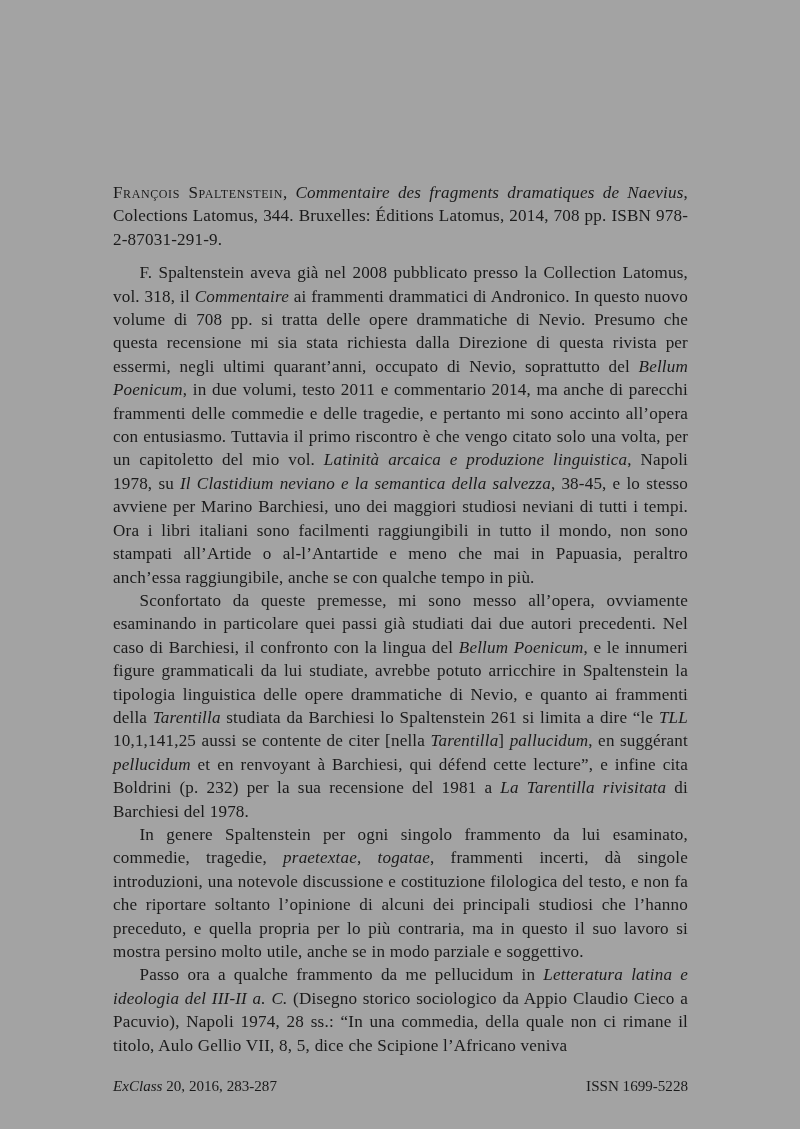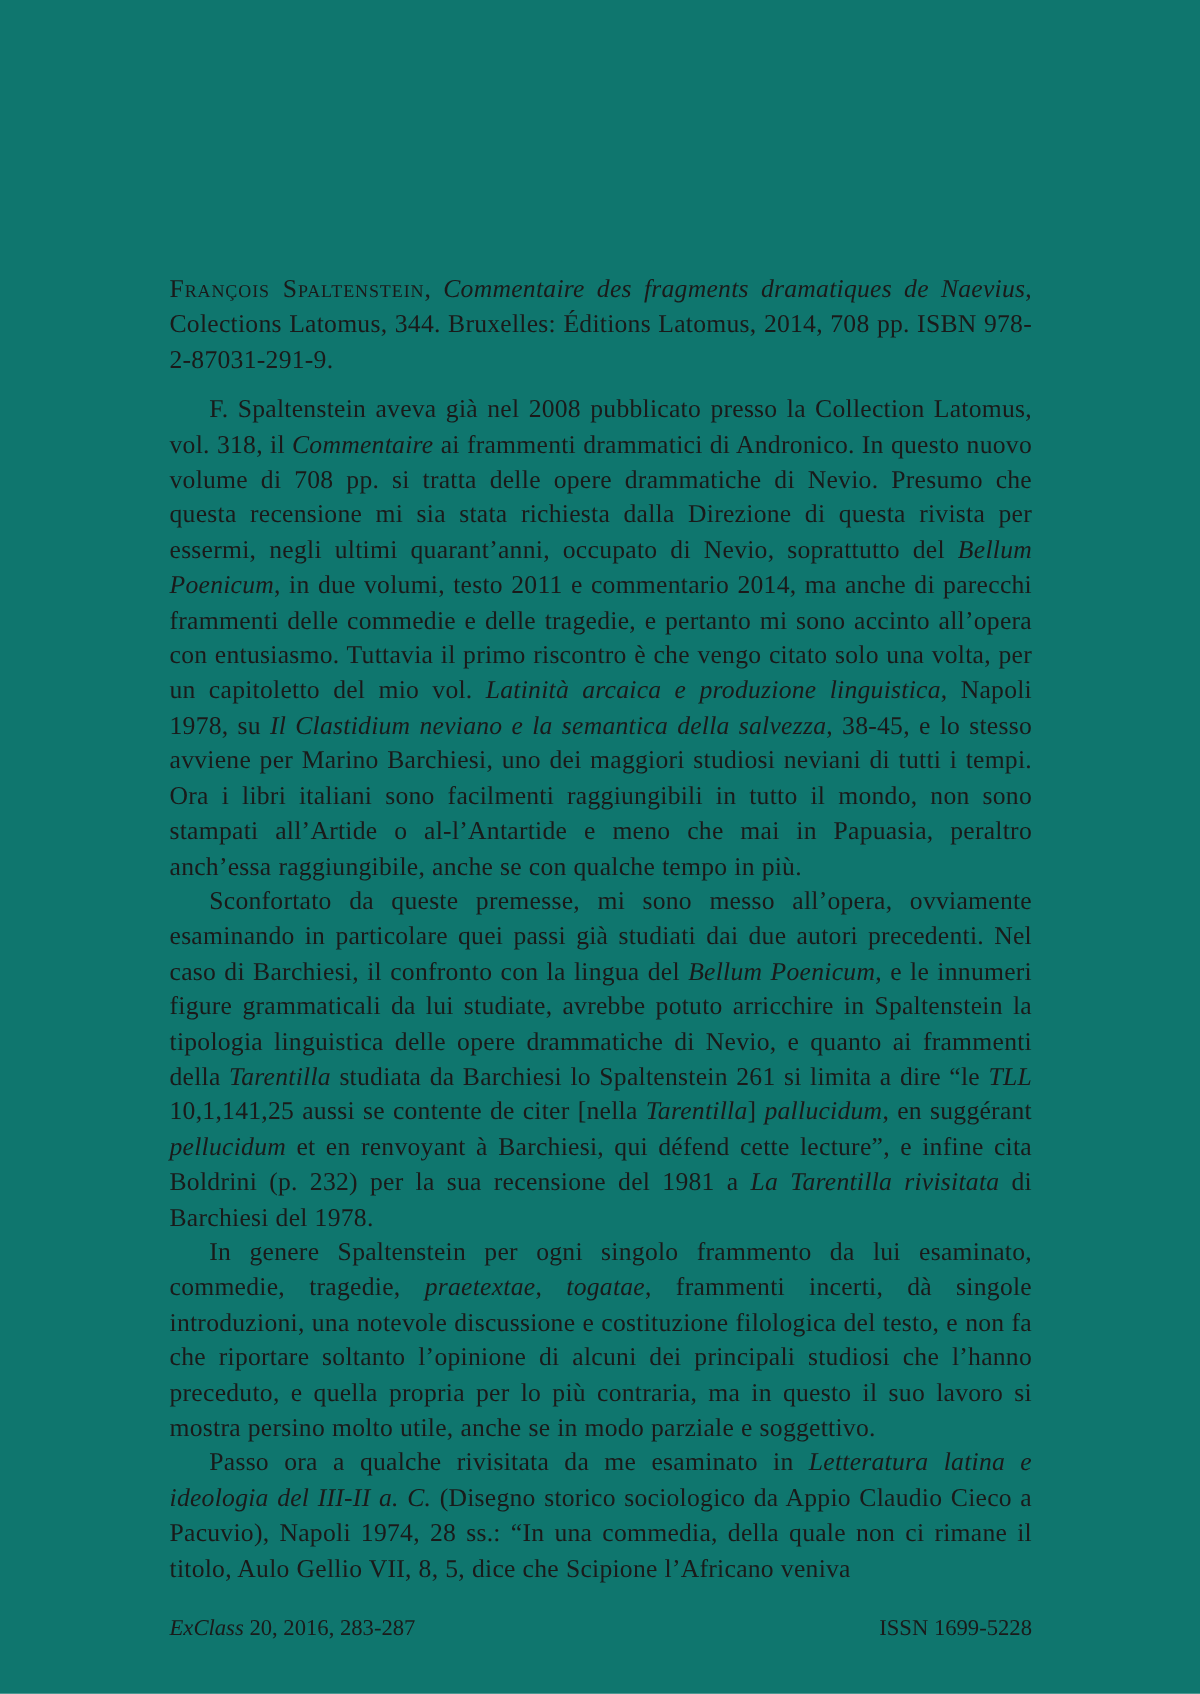--- a/index.html
+++ b/index.html
@@ -12,21 +12,21 @@
     background: #ffffff;
     font-family: "Liberation Serif", "DejaVu Serif", serif;
     color: #1a1a1a;
     overflow: hidden;
   }
 
   .page {
     position: relative;
     width: 800px;
     height: 1129px;
-    background: #0f766e;
+    background: #a3a3a3;
   }
 
   .text-block {
     position: absolute;
     left: 113px;
     top: 181px;
     width: 575px;
   }
 
   p.para {
@@ -81,21 +81,21 @@
 
   <div class="text-block">
 
     <p class="para headref">
       <span class="smallcaps">François Spaltenstein</span><span>, </span><i>Commentaire des fragments dramatiques de Naevius</i><span>, Colections Latomus, 344. Bruxelles: Éditions Latomus, 2014, 708 pp. ISBN 978-2-87031-291-9.</span>
     </p>
 
     <p class="para indent" id="p1"><span>F. Spaltenstein aveva già nel 2008 pubblicato presso la Collection Latomus, vol. 318, il </span><i>Commentaire</i><span> ai frammenti drammatici di Andronico. In questo  nuovo  volume di 708 pp. si tratta delle opere drammatiche di Nevio. Presumo che questa recensione mi sia stata richiesta dalla Direzione di questa rivista per essermi, negli ultimi quarant’anni, occupato di Nevio, soprattutto del </span><i>Bellum Poenicum</i><span>, in due volumi, testo 2011 e commentario 2014, ma anche di parecchi frammenti delle commedie e delle tragedie, e pertanto mi sono accinto all’opera con entusiasmo. Tuttavia il primo riscontro è che vengo citato solo una volta, per un capitoletto del mio vol. </span><i>Latinità arcaica e produzione linguistica</i><span>, Napoli 1978, su </span><i>Il Clastidium neviano e la semantica della salvezza</i><span>, 38-45, e lo stesso avviene per Marino Barchiesi, uno dei maggiori studiosi neviani di tutti i tempi. Ora i libri italiani sono facilmenti raggiungibili in tutto il mondo, non sono stampati all’Artide o al-l’Antartide e meno che mai in Papuasia, peraltro anch’essa raggiungibile, anche se con qualche tempo in più.</span></p>
     <p class="para indent" id="p2"><span>Sconfortato da queste premesse, mi sono messo all’opera, ovviamente esaminando in particolare  quei passi già studiati dai due autori precedenti. Nel caso di Barchiesi, il confronto con la lingua del </span><i>Bellum Poenicum</i><span>, e le innumeri figure grammaticali da lui studiate, avrebbe potuto arricchire in Spaltenstein la tipologia linguistica delle opere drammatiche di Nevio, e quanto ai frammenti della </span><i>Tarentilla</i><span> studiata da Barchiesi lo Spaltenstein 261 si limita a dire “le </span><i>TLL</i><span> 10,1,141,25 aussi se contente de citer [nella </span><i>Tarentilla</i><span>] </span><i>pallucidum</i><span>, en suggérant </span><i>pellucidum</i><span> et en renvoyant à Barchiesi, qui défend cette lecture”, e infine cita Boldrini (p. 232) per la sua recensione del 1981 a </span><i>La Tarentilla rivisitata</i><span> di Barchiesi del 1978.</span></p>
     <p class="para indent" id="p3"><span>In genere Spaltenstein per ogni singolo frammento da lui esaminato, commedie, tragedie, </span><i>praetextae</i><span>, </span><i>togatae</i><span>, frammenti incerti, dà singole introduzioni, una notevole discussione e costituzione filologica del testo, e non fa che riportare soltanto l’opinione di alcuni dei principali studiosi che l’hanno preceduto, e quella propria per lo più contraria, ma in questo il suo lavoro si mostra persino molto utile, anche se in modo parziale e soggettivo.</span></p>
-    <p class="para indent" id="p4"><span>Passo ora a qualche rivisitata da me esaminato in </span><i>Letteratura latina e ideologia del III-II a. C.</i><span> (Disegno storico sociologico da Appio Claudio Cieco a Pacuvio), Napoli 1974, 28 ss.: “In una commedia, della quale non ci rimane il titolo, Aulo Gellio VII, 8, 5, dice che Scipione l’Africano veniva</span></p>
+    <p class="para indent" id="p4"><span>Passo ora a qualche frammento da me pellucidum in </span><i>Letteratura latina e ideologia del III-II a. C.</i><span> (Disegno storico sociologico da Appio Claudio Cieco a Pacuvio), Napoli 1974, 28 ss.: “In una commedia, della quale non ci rimane il titolo, Aulo Gellio VII, 8, 5, dice che Scipione l’Africano veniva</span></p>
 
   </div>
 
   <div class="footer">
     <div class="footer-left">
       <i>ExClass</i><span> 20, 2016, 283-287</span>
     </div>
     <div class="footer-right">ISSN 1699-5228</div>
   </div>
 

